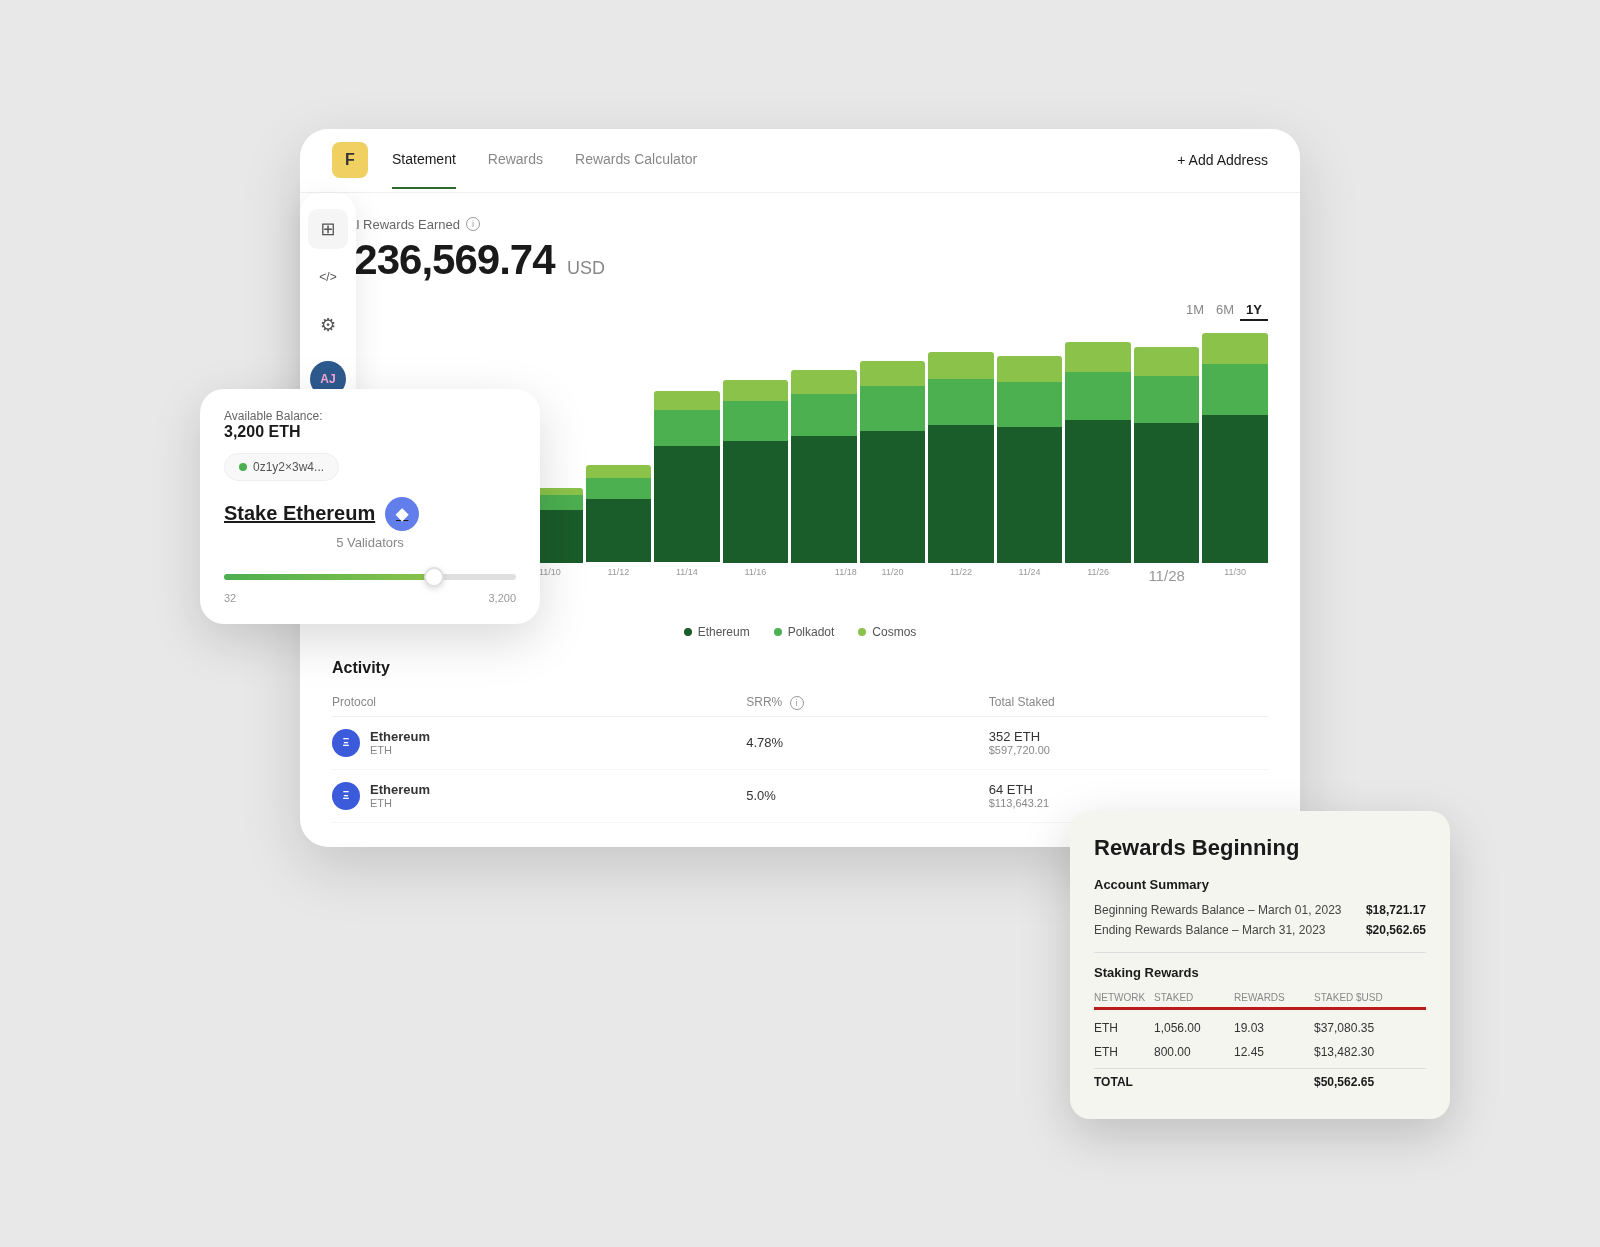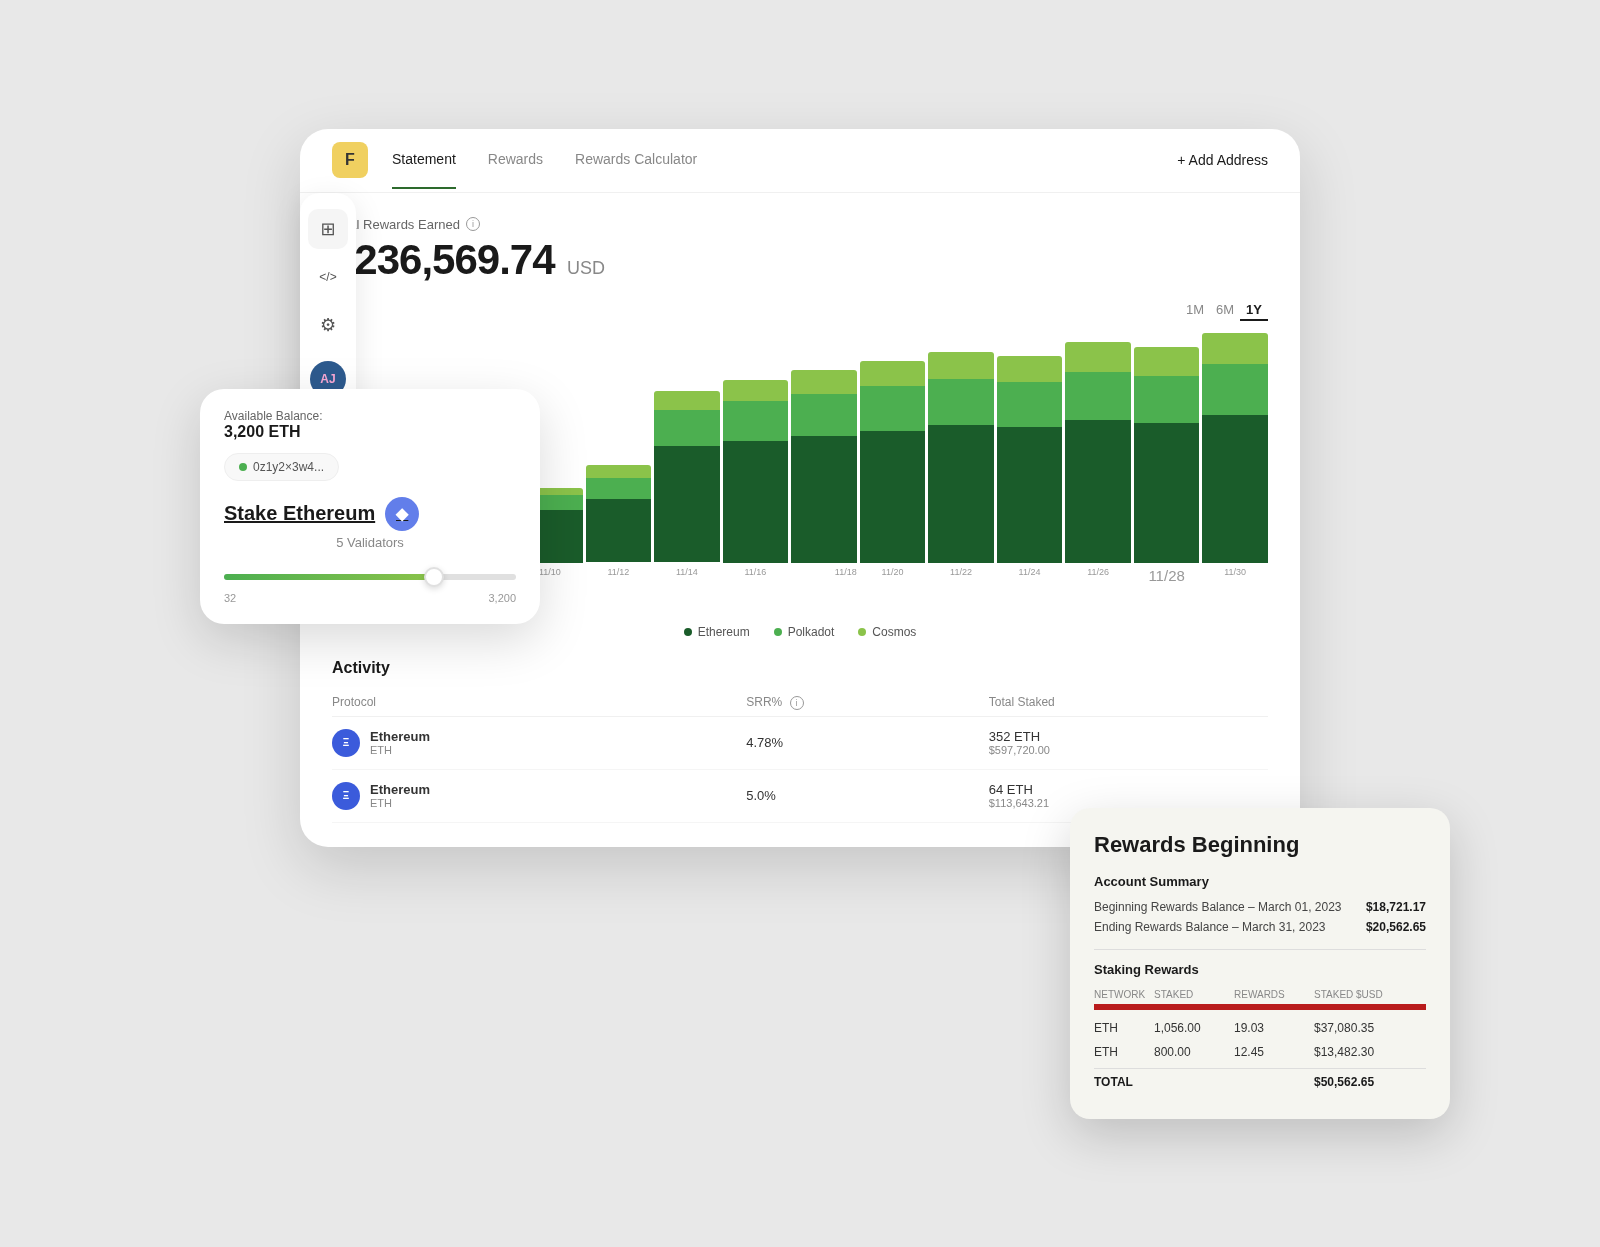--- a/index.html
+++ b/index.html
@@ -474,21 +474,21 @@
       border-top: 1px solid #ddd;
       margin: 12px 0;
     }
 
     .rs-staking-header {
       display: grid;
       grid-template-columns: 60px 80px 80px 100px;
       font-size: 10px;
       color: #888;
       padding: 4px 0;
-      border-bottom: 6px solid #b91c1c;
+      border-bottom: 3px solid #b91c1c;
       margin-bottom: 6px;
     }
 
     .rs-staking-row {
       display: grid;
       grid-template-columns: 60px 80px 80px 100px;
       font-size: 12px;
       color: #333;
       padding: 5px 0;
     }

